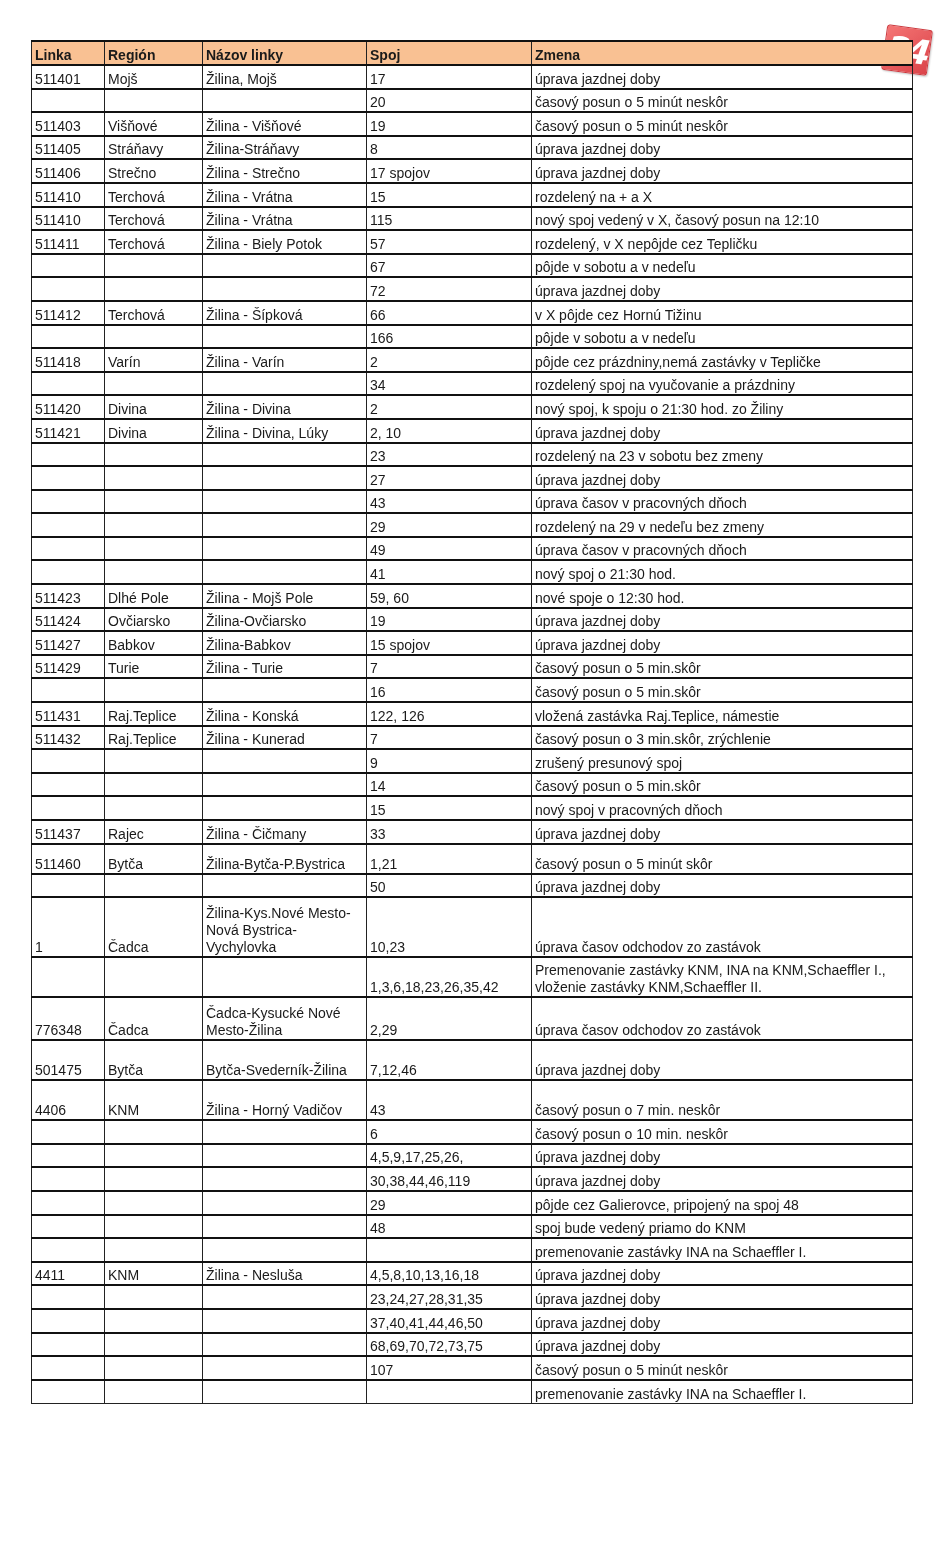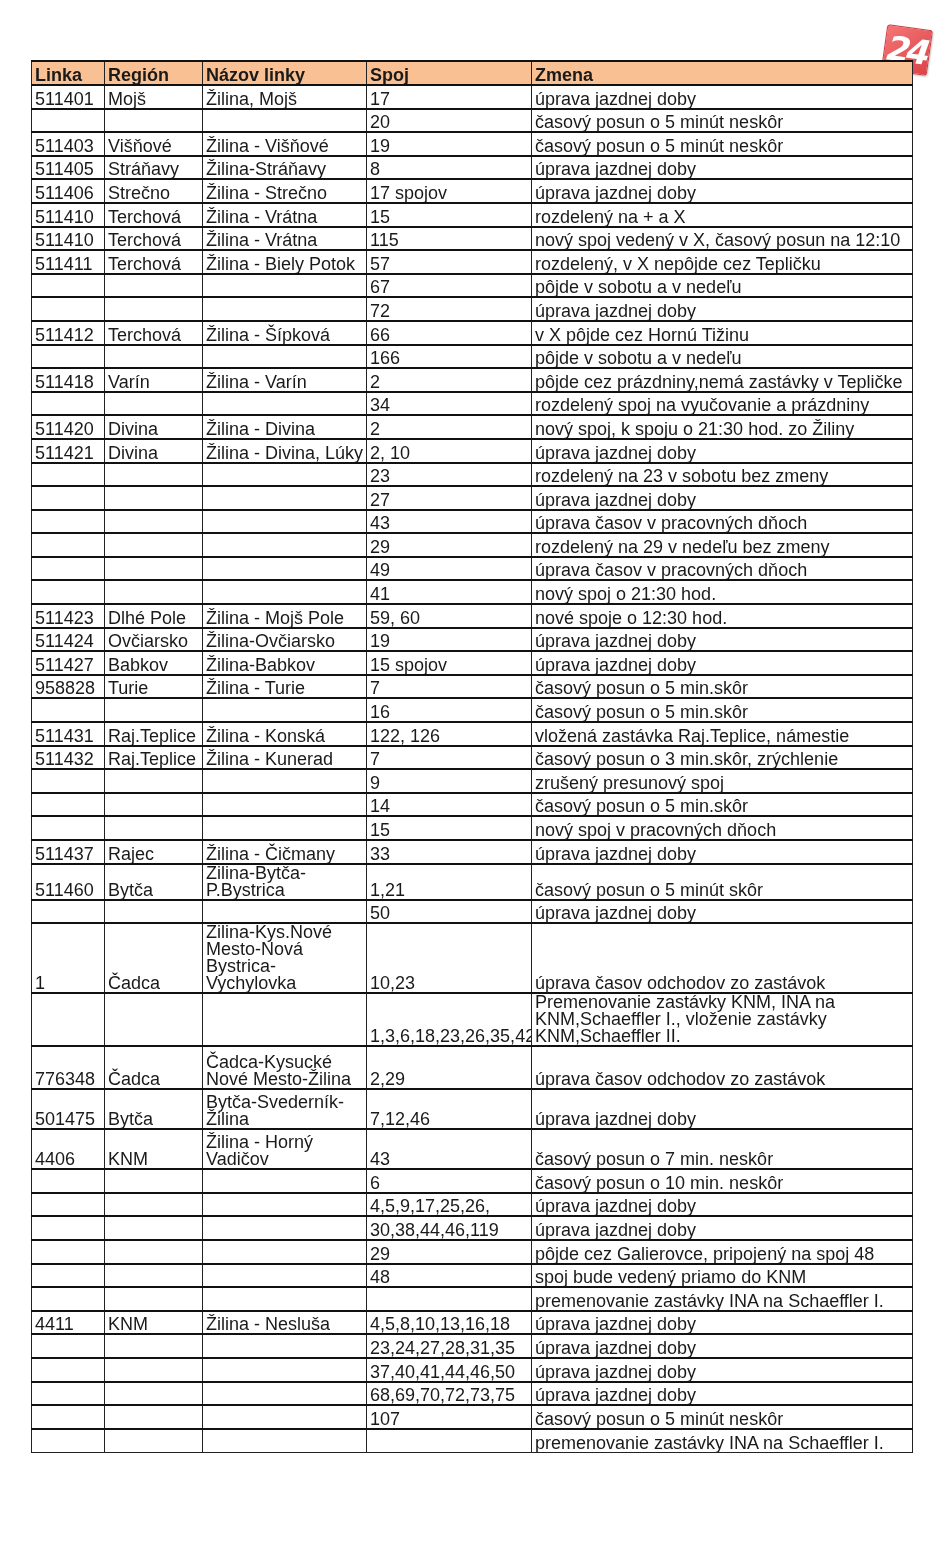--- a/index.html
+++ b/index.html
@@ -1,19 +1,19 @@
 <!DOCTYPE html>
 <html><head>
 <meta charset="utf-8">
 <style>
   html, body { margin: 0; padding: 0; background: #ffffff; }
   body { width: 950px; height: 1563px; position: relative; overflow: hidden;
          font-family: "Liberation Sans", "DejaVu Sans", sans-serif; color: #1a1a1a; }
   .sheet { position: absolute; left: 31px; top: 40px; width: 881px; }
-  table { border-collapse: collapse; width: 881px; table-layout: fixed; font-size: 18px; margin-top: 20px; }
+  table { border-collapse: collapse; width: 881px; table-layout: fixed; font-size: 14px; }
   col.c1 { width: 73px; } col.c2 { width: 98px; } col.c3 { width: 164px; }
   col.c4 { width: 165px; } col.c5 { width: 381px; }
   th, td { border: 1px solid #222; padding: 0 3px; vertical-align: bottom; line-height: 17px;
            white-space: nowrap; overflow: hidden; text-align: left; }
   tr { height: 23.6px; }
   tr.body-row td { border-top: 2px solid #111; }
   thead th { background: #f9c193; font-weight: bold; height: 22px; border-top: 2px solid #111; }
   td.wrap { white-space: normal; }
   tr.h-tall2 { height: 30px; }
   tr.h-tall3 { height: 60px; }
@@ -222,21 +222,21 @@
           <td>úprava jazdnej doby</td>
         </tr>
         <tr class="body-row">
           <td>511427</td>
           <td>Babkov</td>
           <td>Žilina-Babkov</td>
           <td>15 spojov</td>
           <td>úprava jazdnej doby</td>
         </tr>
         <tr class="body-row">
-          <td>958828</td>
+          <td>511429</td>
           <td>Turie</td>
           <td>Žilina - Turie</td>
           <td>7</td>
           <td>časový posun o 5 min.skôr</td>
         </tr>
         <tr class="body-row">
           <td></td>
           <td></td>
           <td></td>
           <td>16</td>

